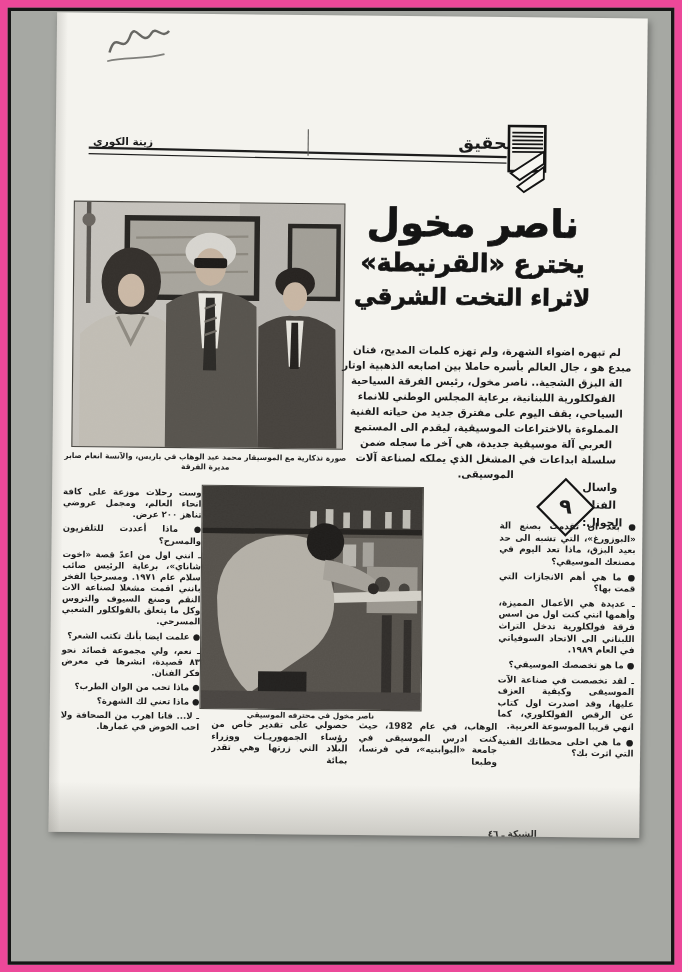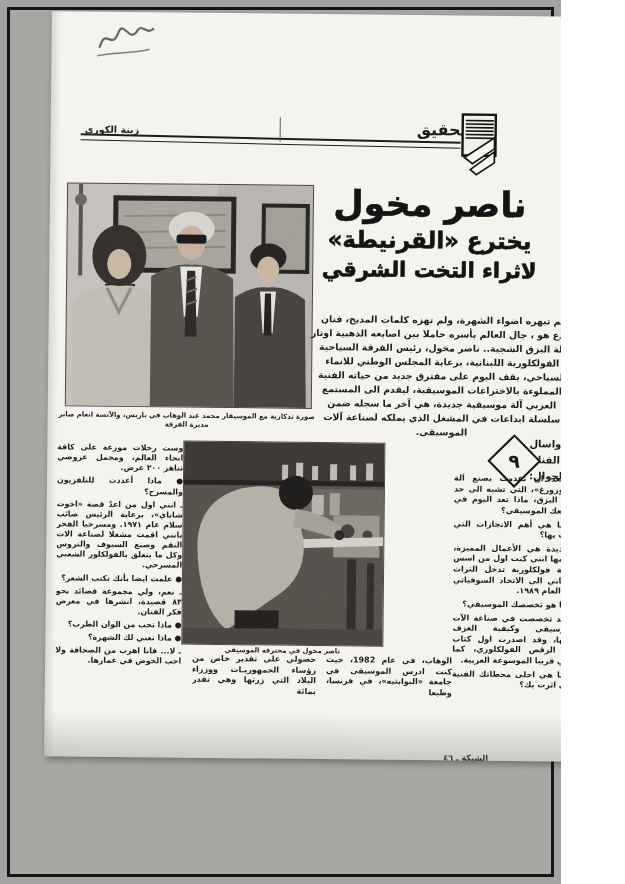--- a/index.html
+++ b/index.html
@@ -1,16 +1,16 @@
 <!DOCTYPE html>
 <html><head>
 <meta charset="utf-8">
 <style>
   html,body { margin:0; padding:0; background:#ffffff; }
-  .canvas { position:relative; width:561px; height:884px; background:#a3a3a3; overflow:hidden;
+  .canvas { position:relative; width:620px; height:884px; background:#ec4899; overflow:hidden;
             font-family:"DejaVu Sans", sans-serif; }
   .mat { position:absolute; inset:7px; background:#a6a8a3; border:3px solid #161616; }
   .page { position:absolute; left:48px; top:14px; width:537px; height:745px;
           background:#f4f3ee; color:#1b1b1b; transform:rotate(0.6deg);
           box-shadow:2px 3px 7px rgba(0,0,0,0.35); direction:rtl; }
   .page::after { content:""; position:absolute; left:0; right:0; bottom:0; height:46px;
           background:linear-gradient(to bottom, rgba(110,108,100,0), rgba(110,108,100,0.30)); pointer-events:none; }
   .page::before { content:""; position:absolute; left:0; top:0; bottom:0; width:10px;
           background:linear-gradient(to right, rgba(90,88,82,0.18), rgba(90,88,82,0)); pointer-events:none; }
 

